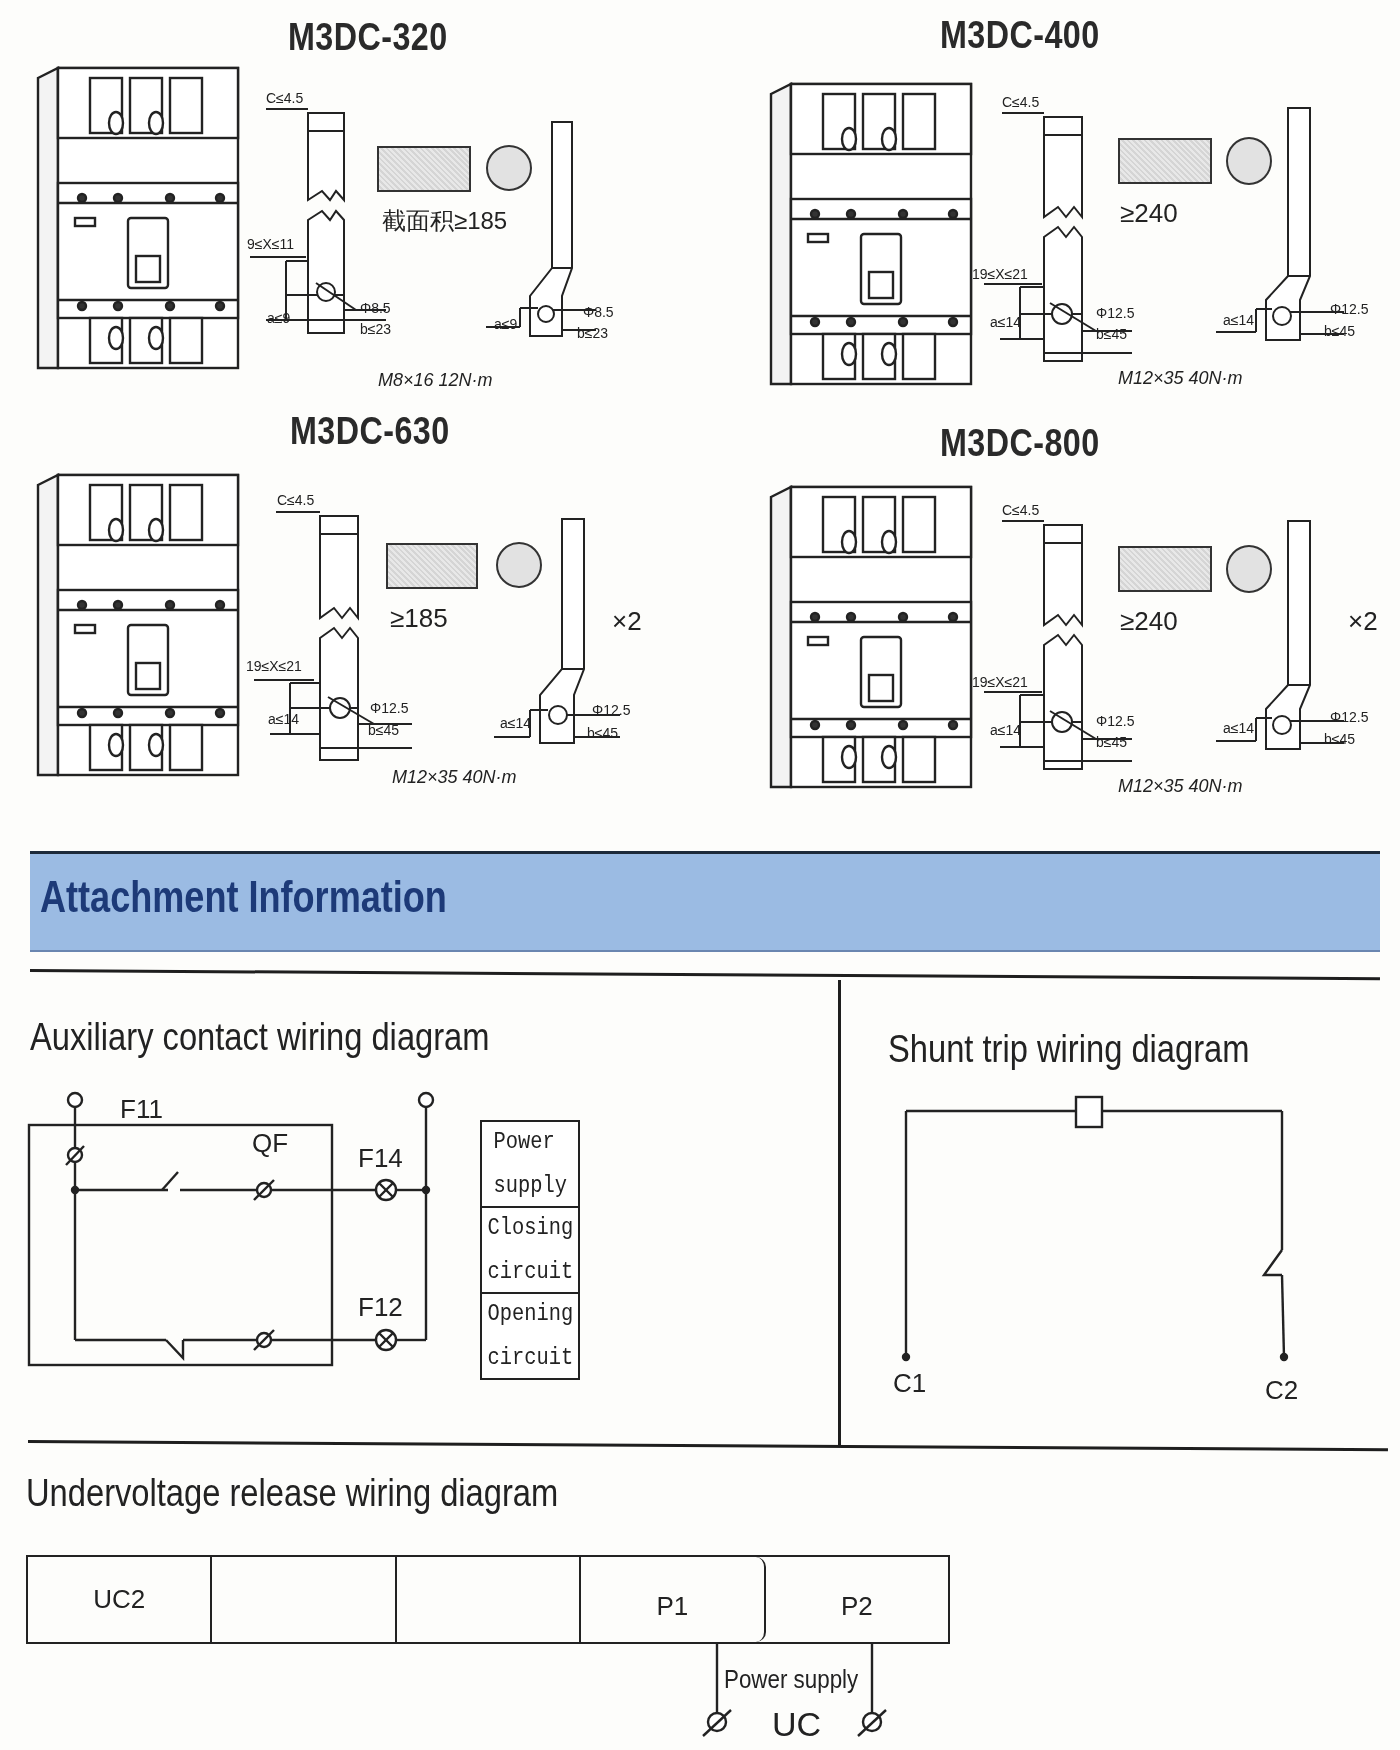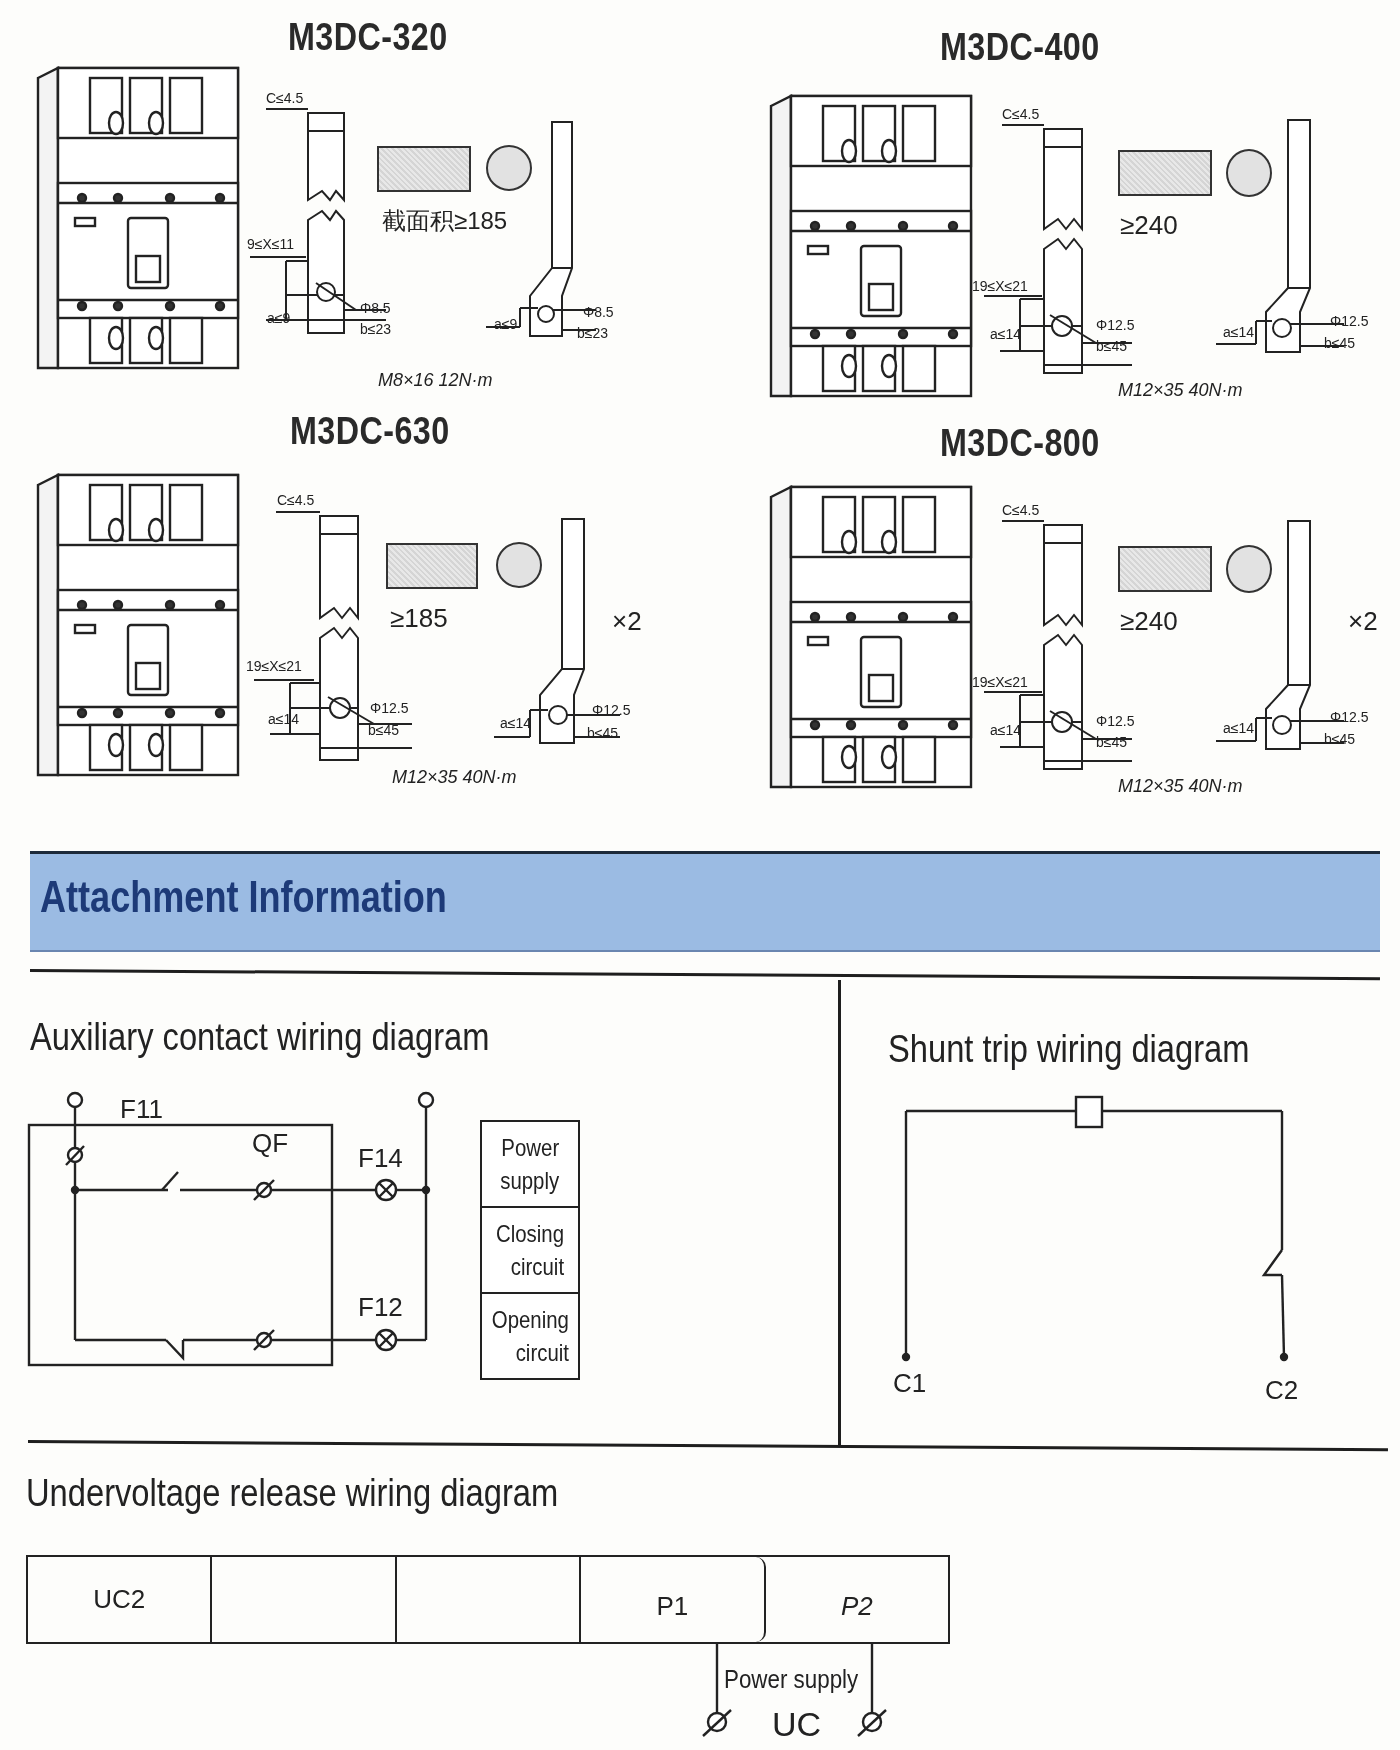--- a/index.html
+++ b/index.html
@@ -14,26 +14,26 @@
             border-top:3px solid #1d2a3a; border-bottom:2px solid #6a86b0; }
   .banner-text { left:40px; top:872px; font-size:44px; font-weight:bold; color:#1d3a78;
                  transform:scaleX(0.82); transform-origin:left top; }
   .hline { height:3px; background:#1e1e1e; }
   .vline { width:3px; background:#1e1e1e; }
   .heading { font-size:38px; color:#222; transform:scaleX(0.86); transform-origin:left top; }
   .lbl { font-size:26px; color:#222; }
   svg { position:absolute; overflow:visible; }
   .legend { left:480px; top:1120px; width:96px; border:2px solid #222; background:#fff; }
   .legend div { border-bottom:2px solid #222; height:84px; display:flex; align-items:center; justify-content:center;
-                text-align:right; font-size:24px; line-height:33px; transform-origin:center; }
+                text-align:left; font-size:24px; line-height:44px; transform-origin:center;font-family:Liberation Mono, monospace; }
   .legend div:last-child { border-bottom:none; }
   .legend span { display:inline-block; transform:scaleX(0.85); white-space:pre-line; }
   .terminals { left:26px; top:1555px; width:920px; height:85px; border:2.5px solid #222; display:flex; }
   .terminals div { flex:1; border-right:2.5px solid #222; display:flex; align-items:center; justify-content:center; font-size:26px; }
-  .terminals div:last-child { border-right:none;font-style:italic; }
+  .terminals div:last-child { border-right:none; }
 </style>
 </head>
 <body>
 
 <div class="abs" style="left:0;top:0;width:700px;height:400px;">
   <div class="abs model-title" style="left:288px;top:16px;">M3DC-320</div>
   <svg width="220" height="310" style="left:30px;top:68px;">
     <g fill="#fff" stroke="#222" stroke-width="2.4">
       <path d="M8 10 L28 0 L28 300 L8 300 Z" fill="#f3f3f3"></path>
       <rect x="28" y="0" width="180" height="300"></rect>
@@ -106,21 +106,21 @@
       <line x1="72" y1="192" x2="116" y2="192"></line>
       <line x1="82" y1="212" x2="116" y2="212"></line>
     </g>
   </svg>
   <div class="abs small" style="left:494px;top:316px;">a≤9</div>
   <div class="abs small" style="left:583px;top:304px;">Φ8.5</div>
   <div class="abs small" style="left:577px;top:325px;">b≤23</div>
   <div class="abs torque" style="left:378px;top:370px;">M8×16 12N·m</div>
 </div>
 
-<div class="abs" style="left:728px;top:16px;width:672px;height:400px;">
+<div class="abs" style="left:728px;top:4px;width:672px;height:400px;">
   <div class="abs model-title" style="left:212px;top:10px;">M3DC-400</div>
   <svg width="220" height="310" style="left:35px;top:80px;">
     <g fill="#fff" stroke="#222" stroke-width="2.4">
       <path d="M8 10 L28 0 L28 300 L8 300 Z" fill="#f3f3f3"></path>
       <rect x="28" y="0" width="180" height="300"></rect>
       <rect x="28" y="0" width="180" height="70"></rect>
       <rect x="60" y="10" width="32" height="55"></rect>
         <rect x="100" y="10" width="32" height="55"></rect>
         <rect x="140" y="10" width="32" height="55"></rect>
       <ellipse cx="86" cy="55" rx="7" ry="11"></ellipse>

